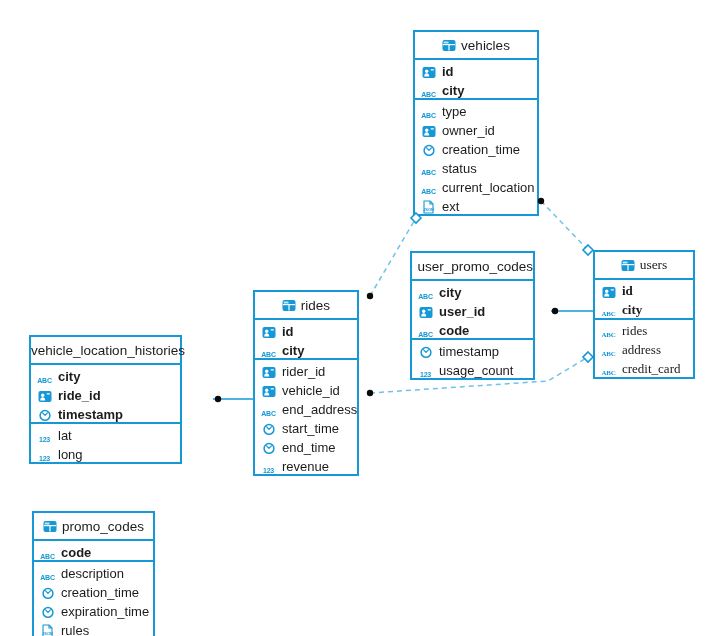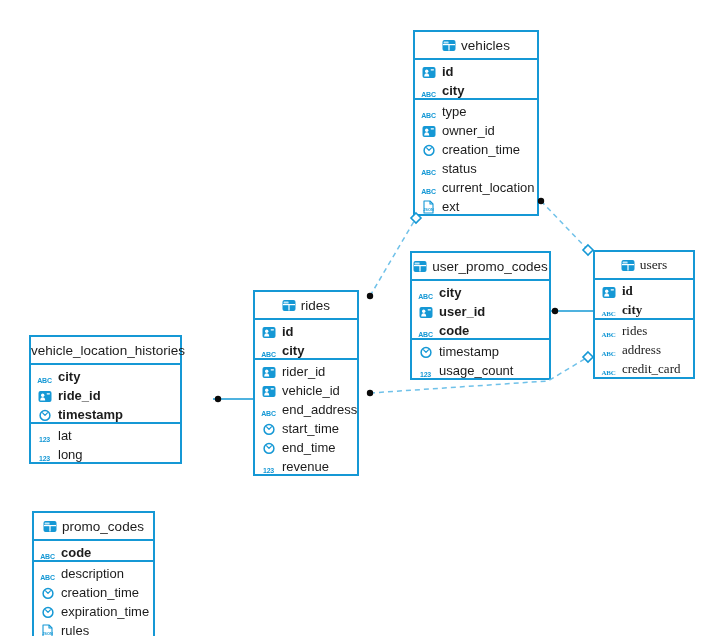--- a/index.html
+++ b/index.html
@@ -138,21 +138,21 @@
               <svg width="13" height="14" viewBox="0 0 13 14">
                 <path d="M2 1 H8 L11 4 V13 H2 Z" fill="#fff" stroke="var(--primary)" stroke-width="1.1" stroke-linejoin="round"></path>
                 <path d="M8 1 V4 H11" fill="none" stroke="var(--primary)" stroke-width="1.1" stroke-linejoin="round"></path>
                 <text x="6.5" y="11.2" text-anchor="middle" font-size="3.9" font-weight="700" fill="var(--primary)" font-family="&quot;Liberation Sans&quot;,sans-serif">JSON</text>
               </svg>
             </span>
             <span>ext</span>
           </div>
         </div>
       </div>
-      <div class="db-table" style="left: 410px; top: 251px; width: 141px;">
+      <div class="db-table" style="left: 410px; top: 251px; width: 125px;">
         <div class="tbl-header">
           <svg width="14" height="13" viewBox="0 0 14 13">
             <rect x="0.5" y="1" width="13" height="11" rx="2" fill="var(--primary)"></rect>
             <rect x="1.6" y="2.6" width="5" height="2" rx="0.5" fill="#bfe6f7"></rect>
             <line x1="1" y1="5.6" x2="13" y2="5.6" stroke="#fff" stroke-width="1.2"></line>
             <line x1="7" y1="5.6" x2="7" y2="11.4" stroke="#fff" stroke-width="1.2"></line>
           </svg>
           <span>user_promo_codes</span>
         </div>
         <div class="section">

